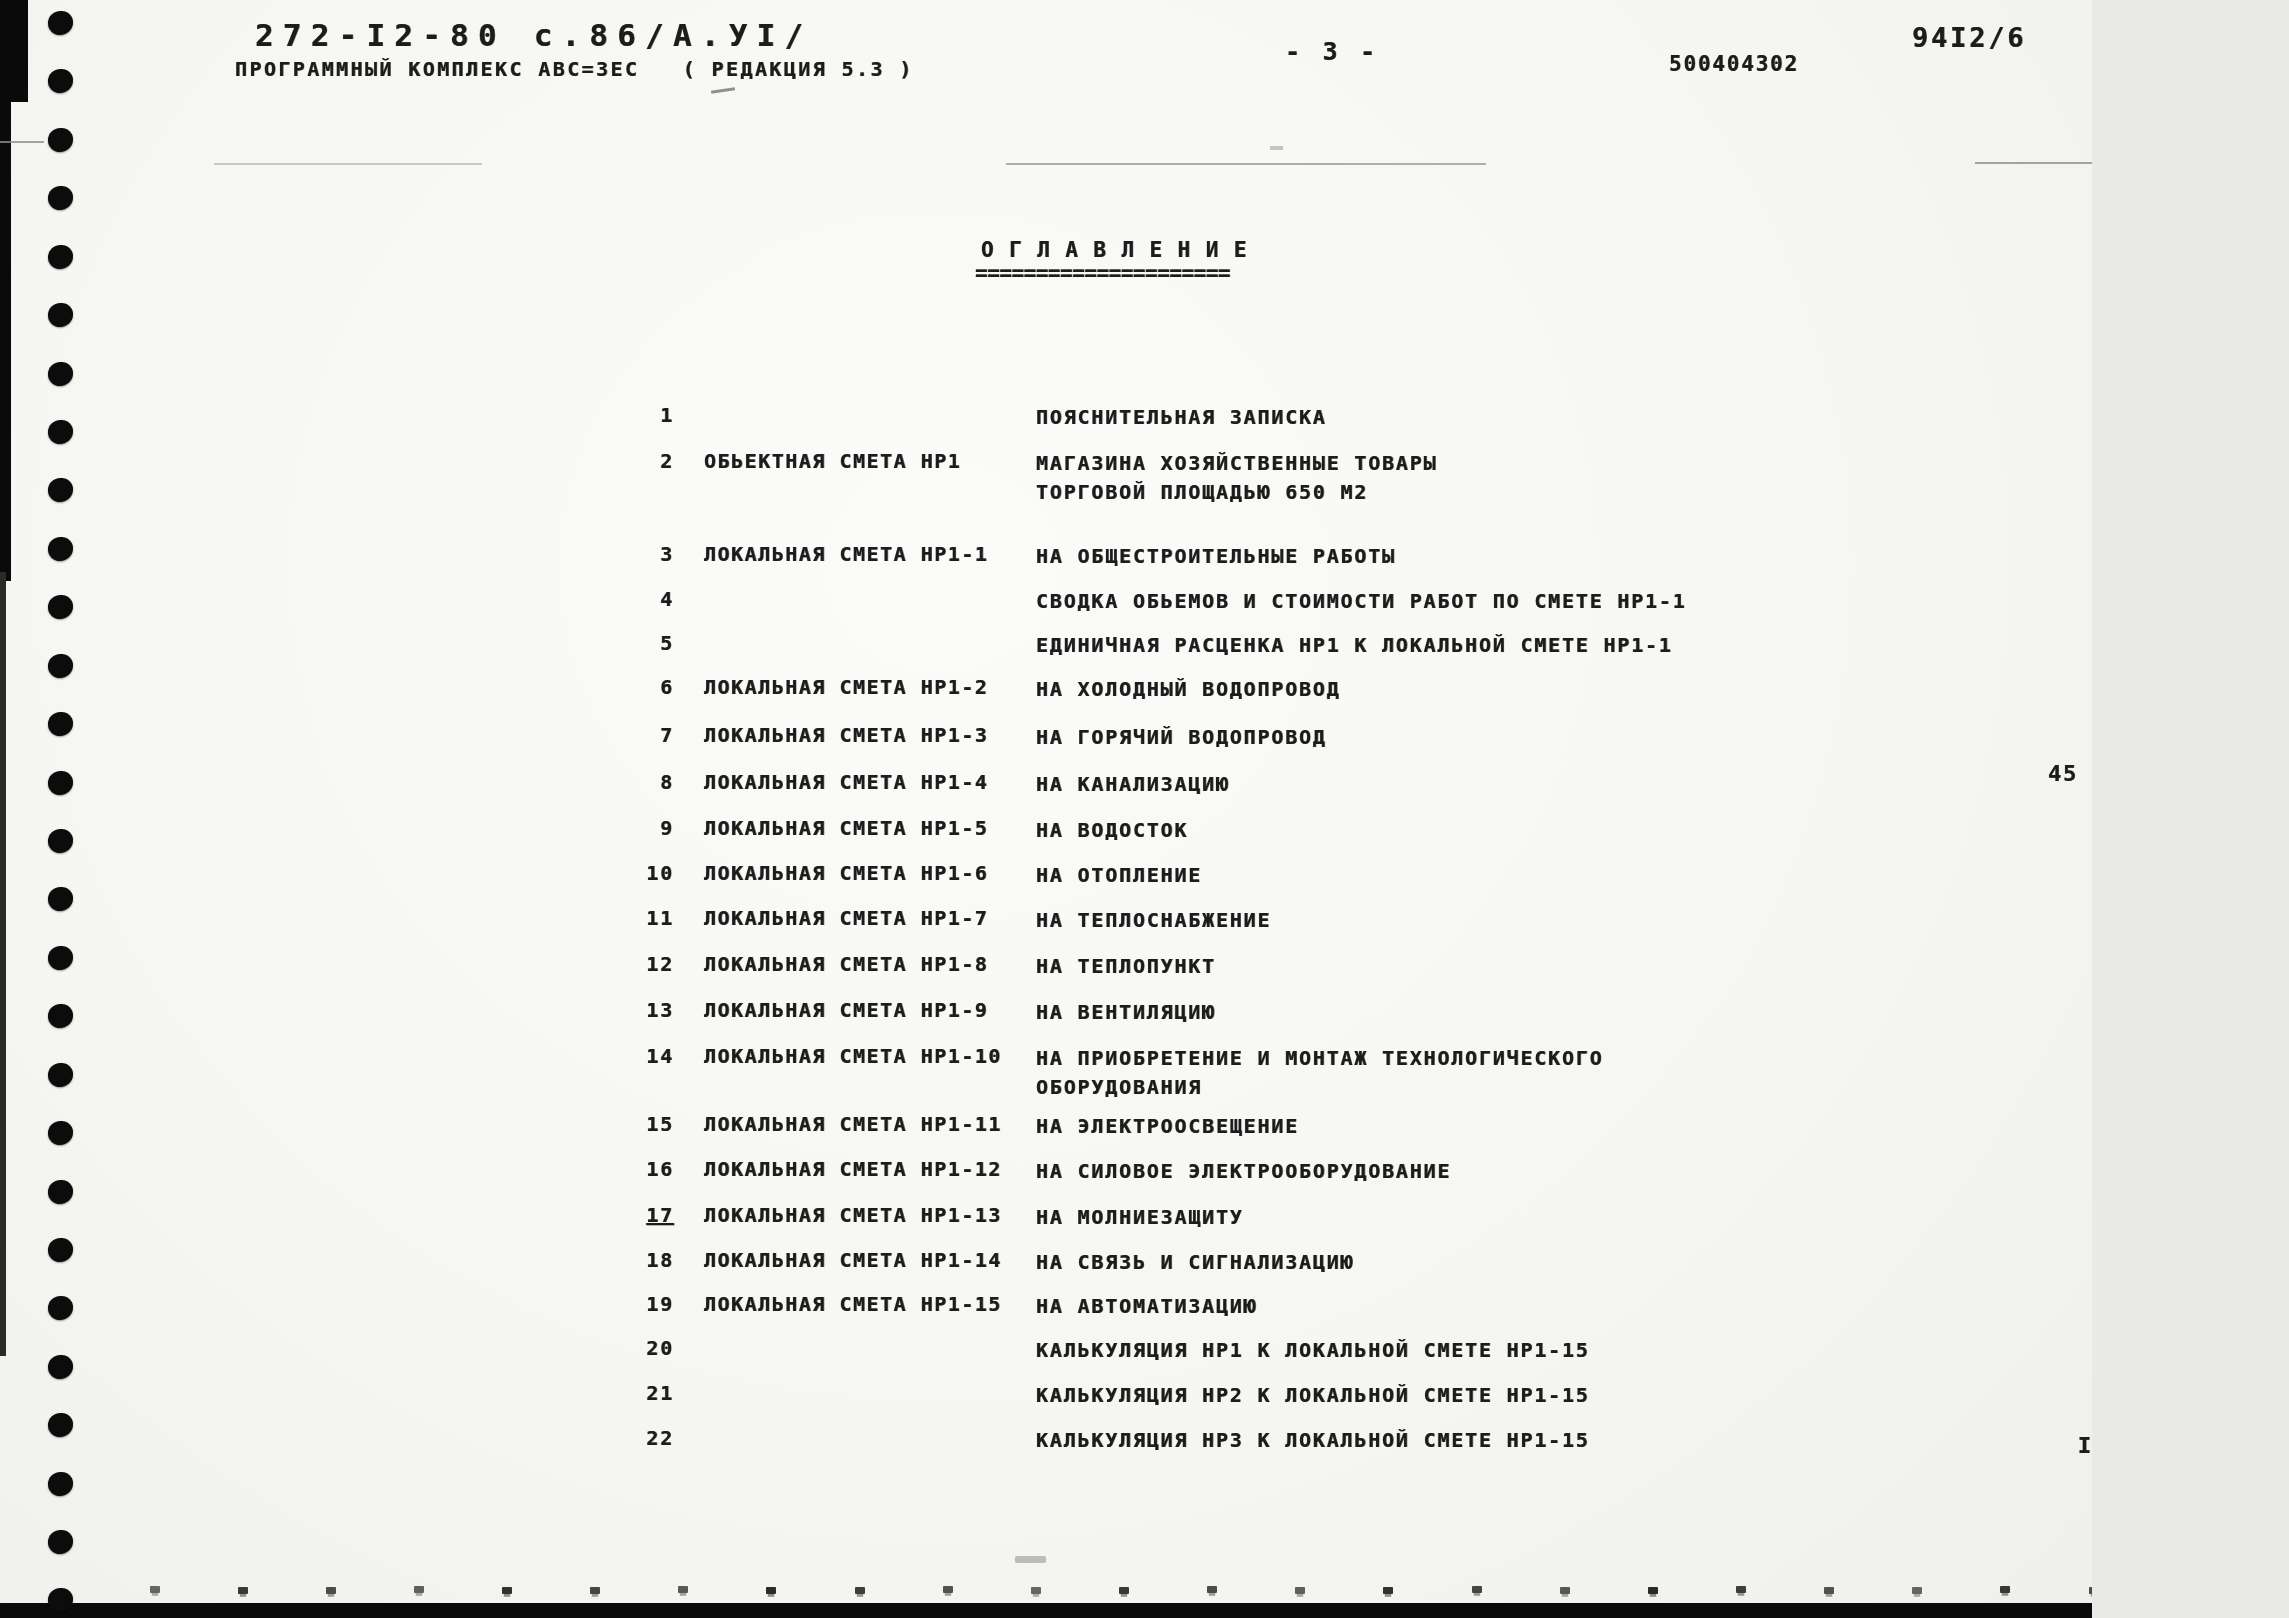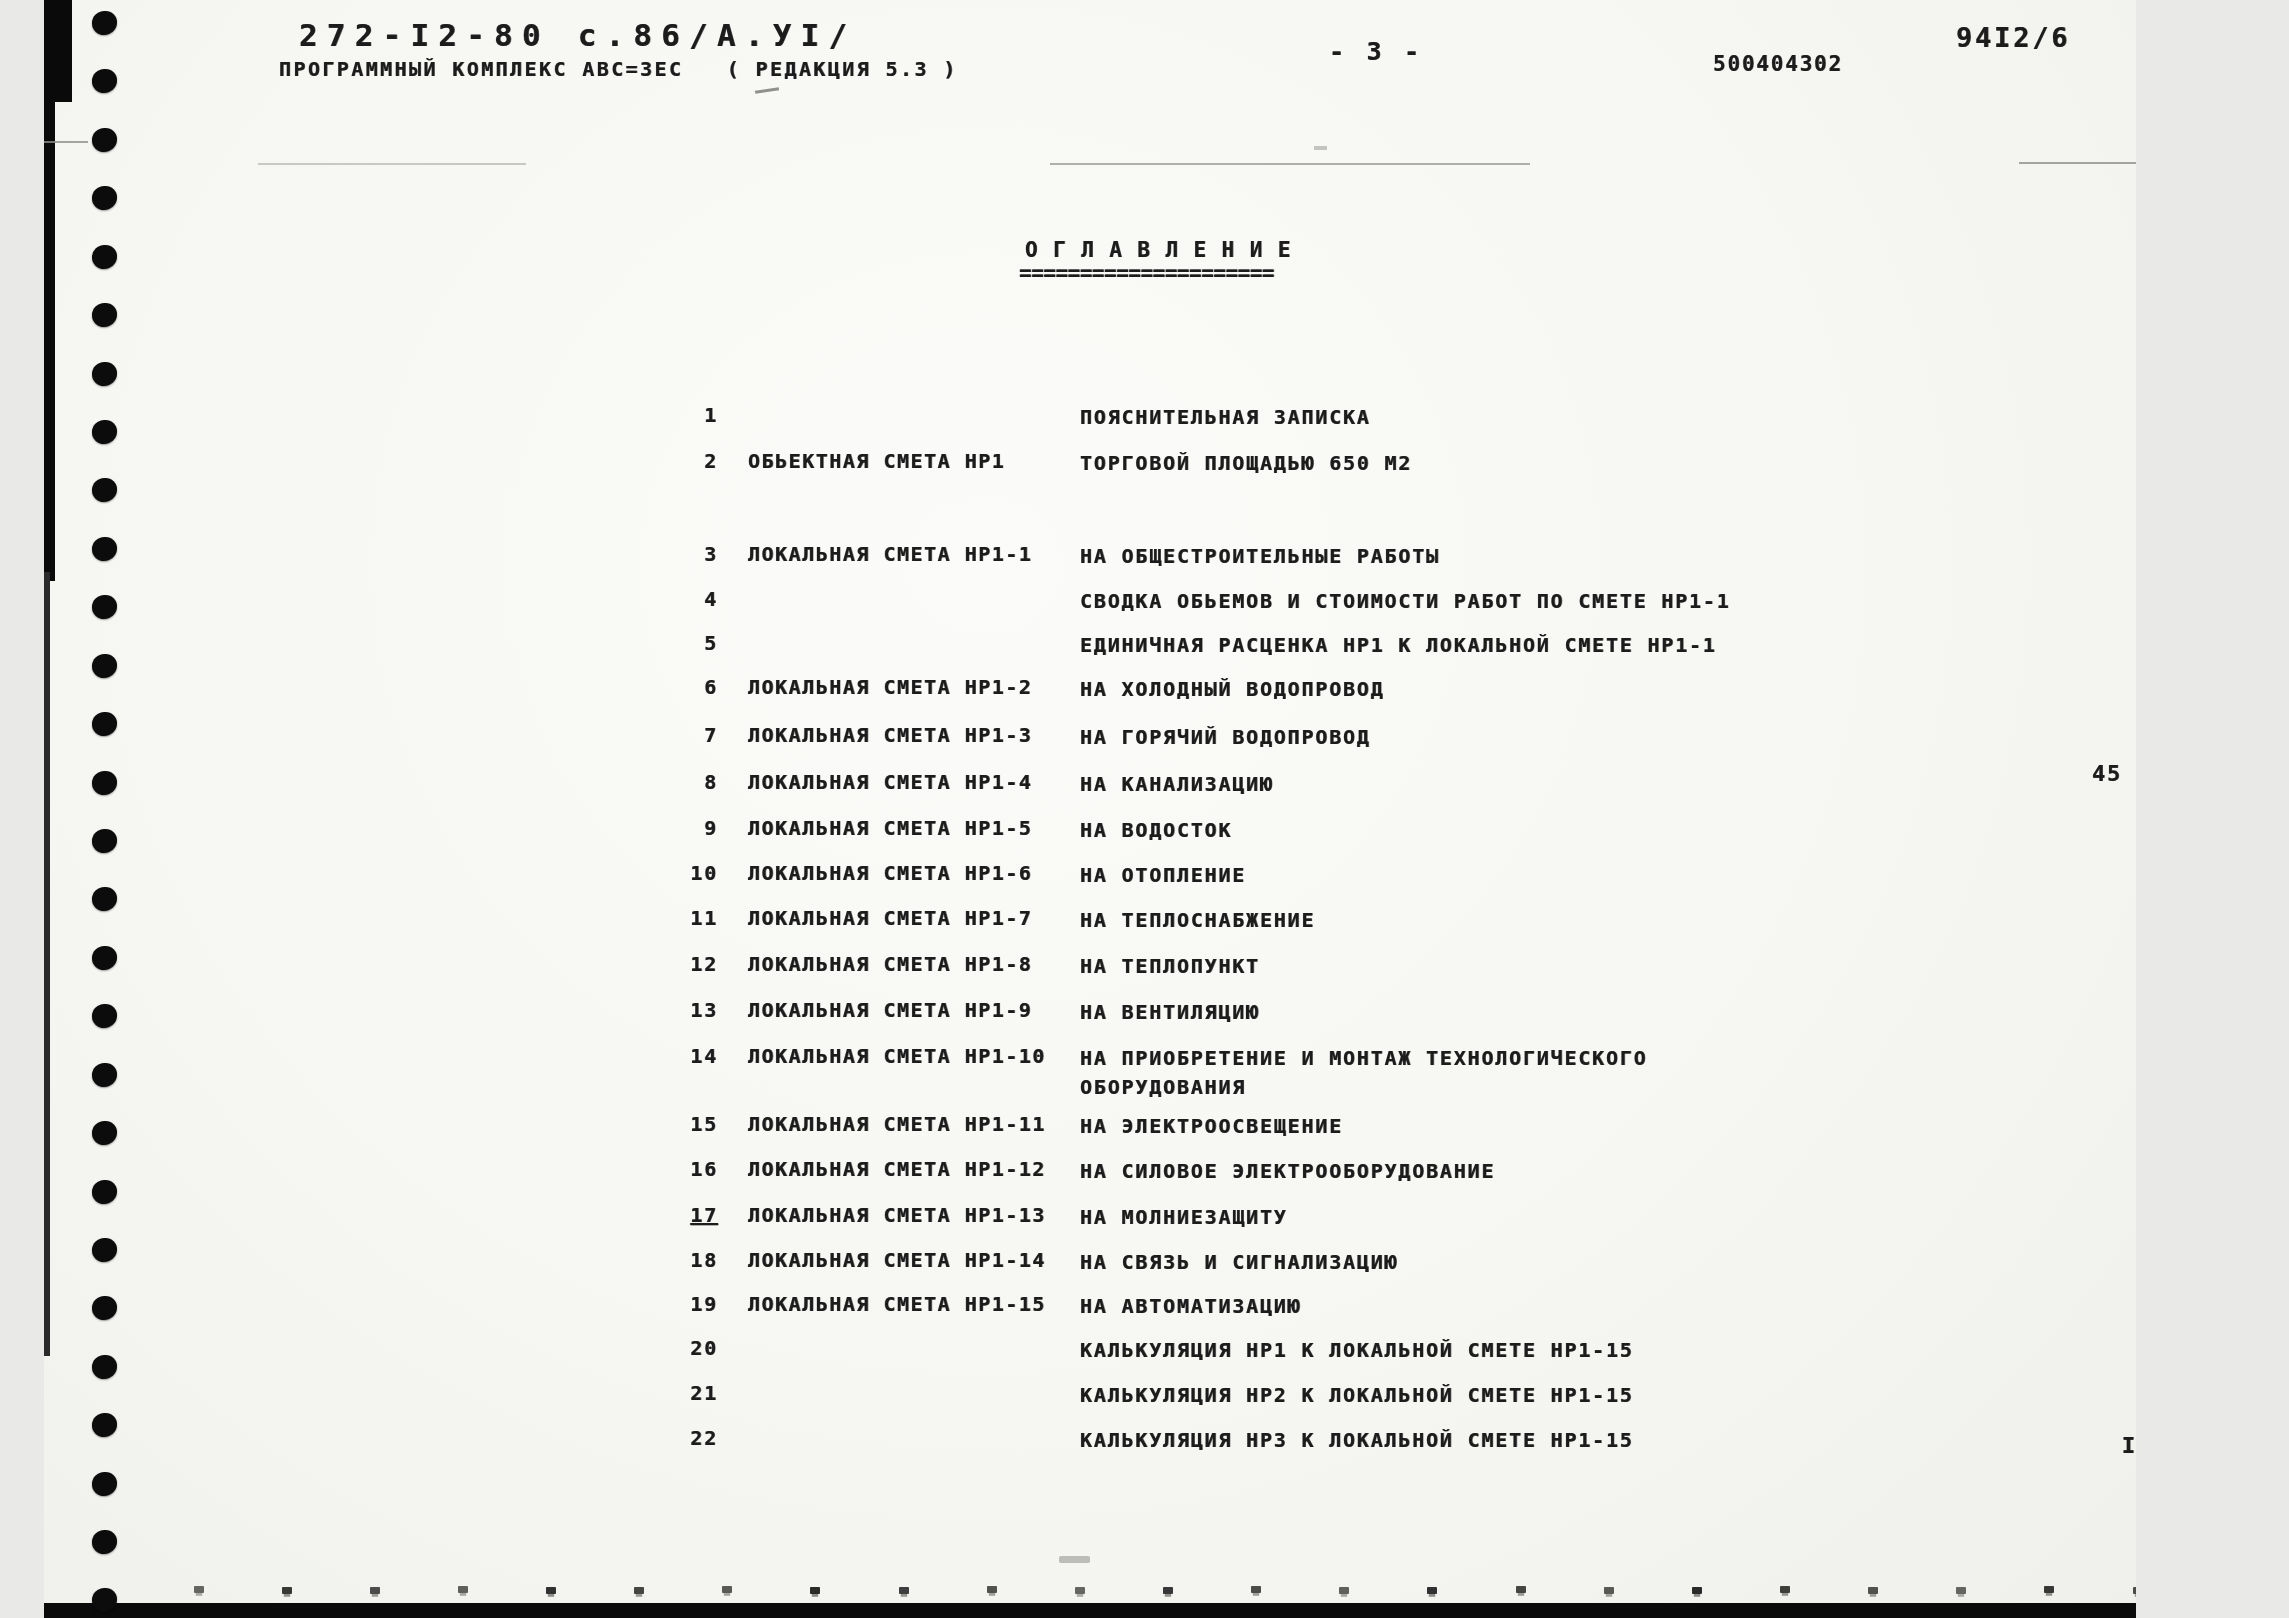--- a/index.html
+++ b/index.html
@@ -4,21 +4,20 @@
 <style>
   html,body{margin:0;padding:0;background:#e9e9e7;}
   .paper{
     position:relative;
     width:2092px;height:1619px;
     background:
       radial-gradient(ellipse at 45% 35%, #fbfbf9 0%, #f6f6f3 55%, #efefec 100%);
     overflow:hidden;
     font-family:"DejaVu Sans Mono", "Liberation Mono", monospace;
     color:#181818;
-    margin-left:44px;
   }
   .dm{
     font-family:"DejaVu Sans Mono", "Liberation Mono", monospace;
     font-weight:bold;
     color:#1c1c1c;
     text-shadow:0.6px 0.4px 0.4px rgba(10,10,10,0.55), -0.3px 0.3px 0.3px rgba(30,30,30,0.35);
     white-space:pre;
   }
   .abs{position:absolute;}
   
@@ -133,21 +132,21 @@
   <div>
     <div class="abs dm toc-num" style="left: 600px; top: 403px;">1</div>
 
     <div class="abs dm toc-desc" style="left: 1036px; top: 403px;"><div>ПОЯСНИТЕЛЬНАЯ ЗАПИСКА</div></div>
     <div class="abs dm toc-page" style="left: 2003px; top: 407px;">5</div>
   </div>
 
   <div>
     <div class="abs dm toc-num" style="left: 600px; top: 449px;">2</div>
     <div class="abs dm toc-label" style="left: 704px; top: 449px;">ОБЬЕКТНАЯ СМЕТА НР1</div>
-    <div class="abs dm toc-desc" style="left: 1036px; top: 449px;"><div>ТОРГОВОЙ ПЛОЩАДЬЮ 650 М2</div></div>
+    <div class="abs dm toc-desc" style="left: 1036px; top: 449px;"><div>МАГАЗИНА ХОЗЯЙСТВЕННЫЕ ТОВАРЫ</div><div>ТОРГОВОЙ ПЛОЩАДЬЮ 650 М2</div></div>
     <div class="abs dm toc-page" style="left: 2003px; top: 490px;">7</div>
   </div>
 
   <div>
     <div class="abs dm toc-num" style="left: 600px; top: 542px;">3</div>
     <div class="abs dm toc-label" style="left: 704px; top: 542px;">ЛОКАЛЬНАЯ СМЕТА НР1-1</div>
     <div class="abs dm toc-desc" style="left: 1036px; top: 542px;"><div>НА ОБЩЕСТРОИТЕЛЬНЫЕ РАБОТЫ</div></div>
     <div class="abs dm toc-page" style="left: 2003px; top: 533px;">I0</div>
   </div>
 

